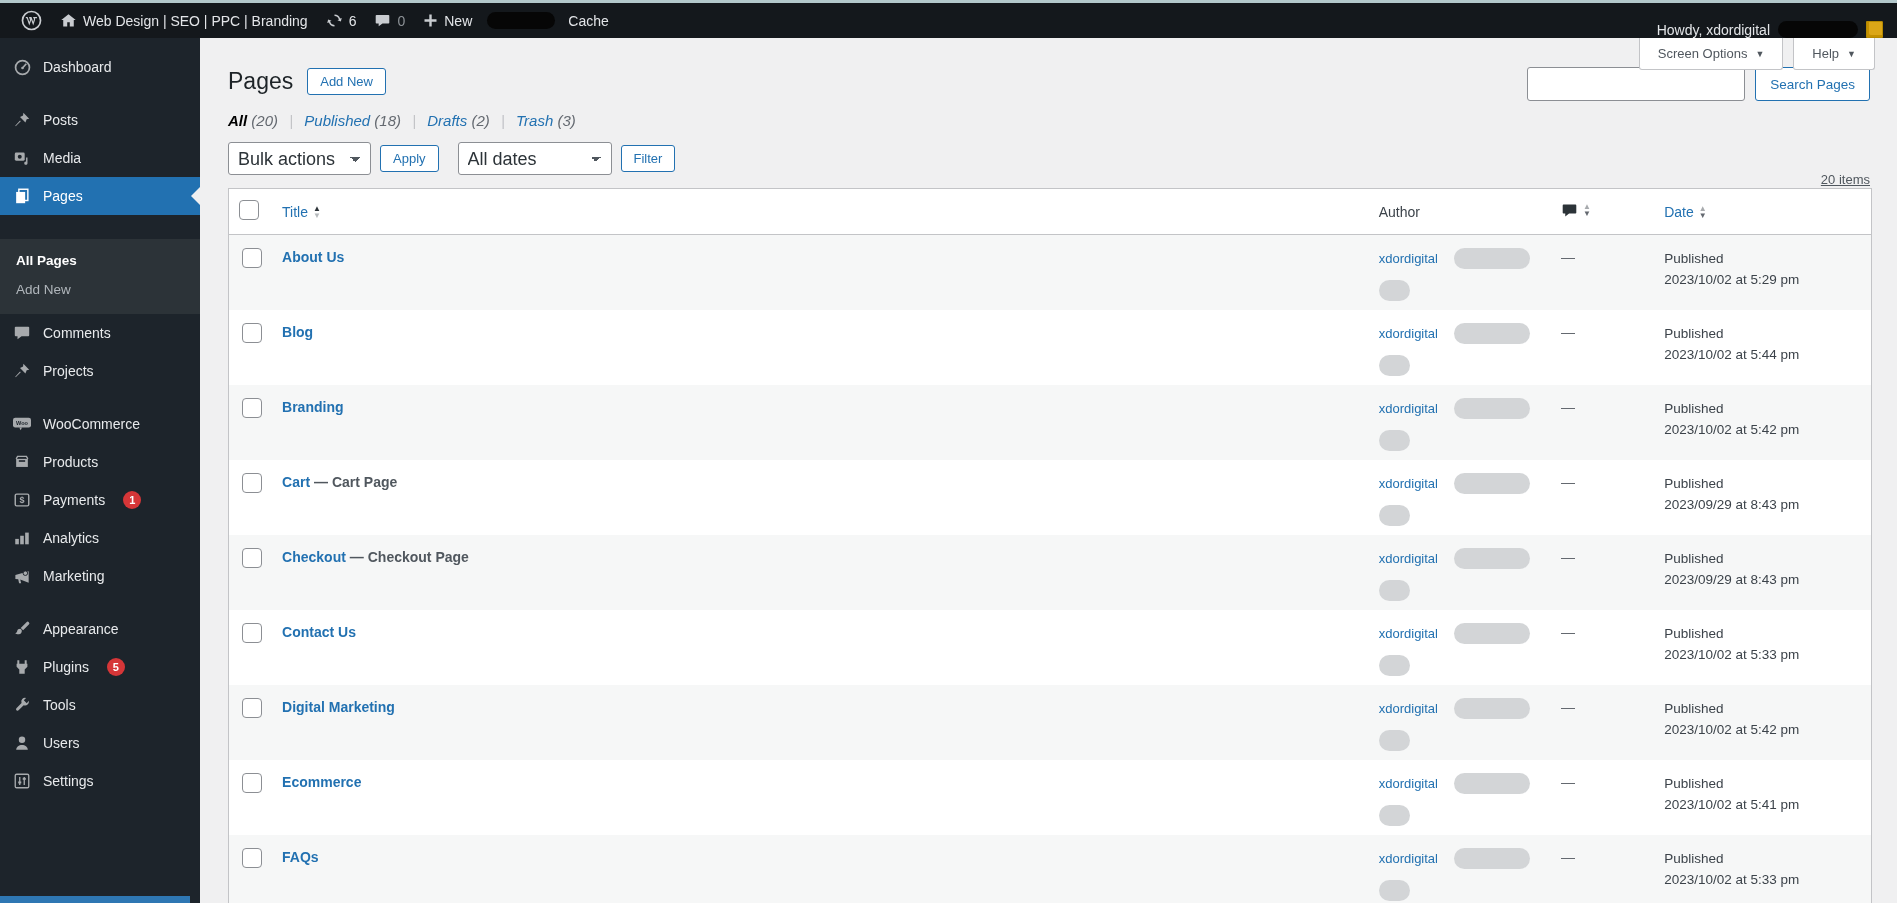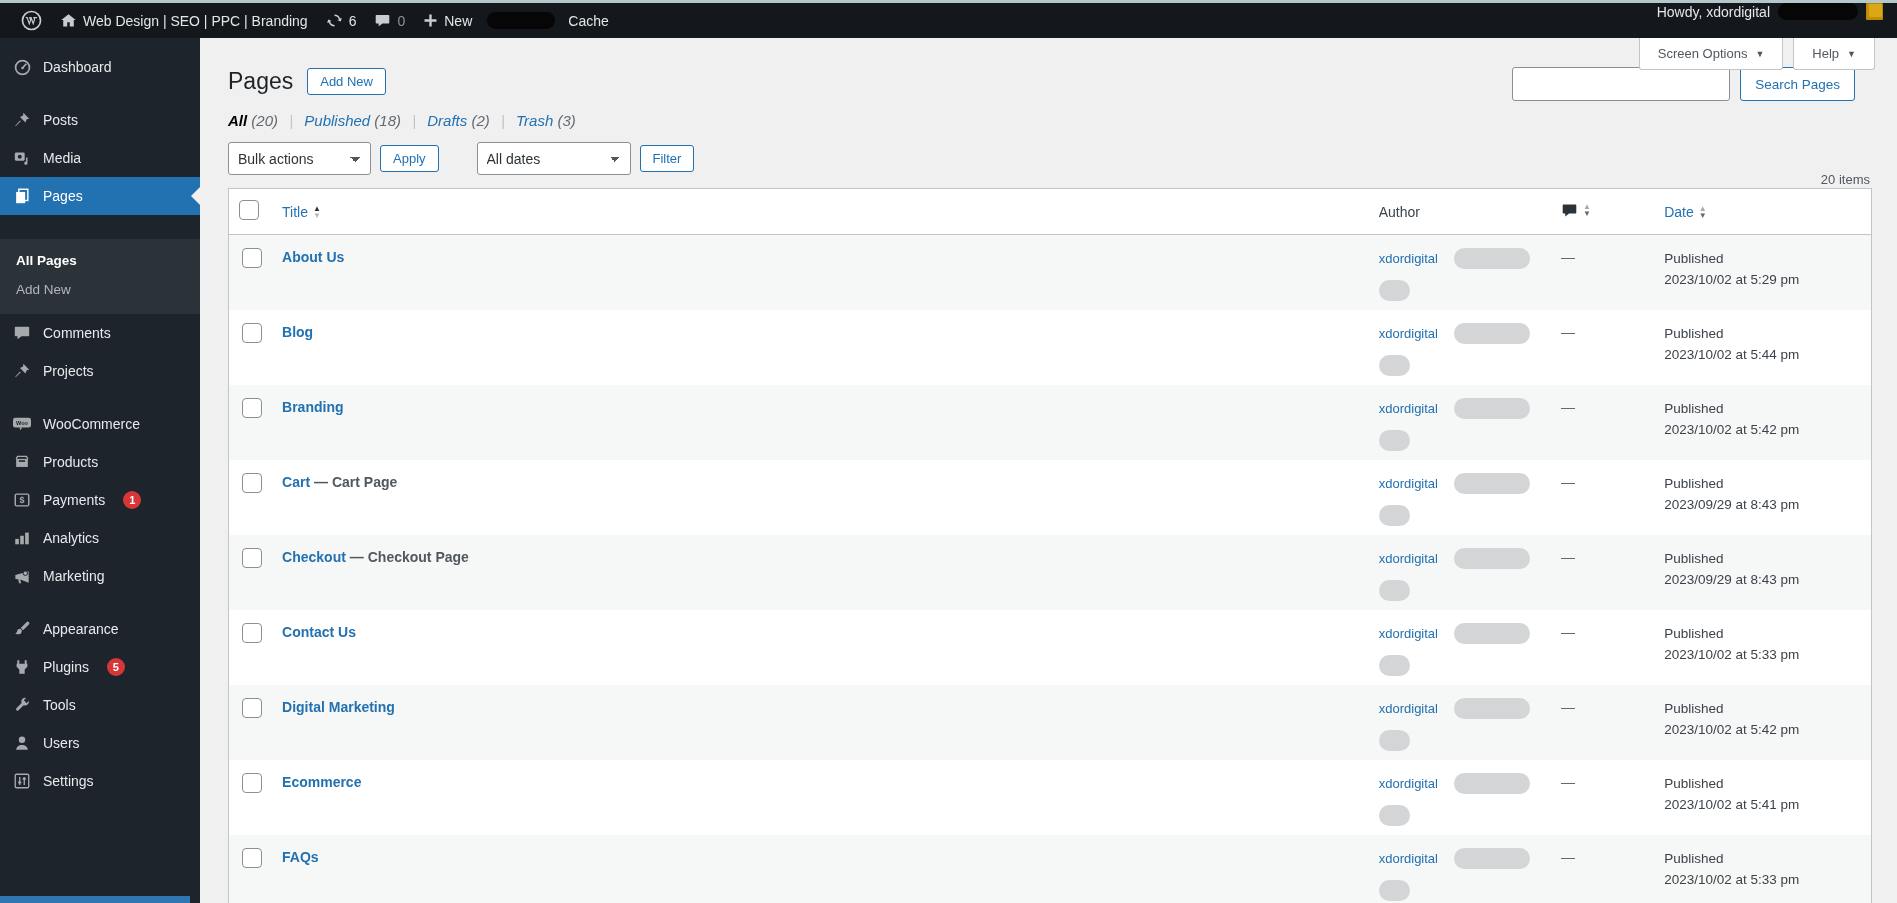--- a/index.html
+++ b/index.html
@@ -4,21 +4,21 @@
 <style>
   * { margin:0; padding:0; box-sizing:border-box; }
   html,body { width:1897px; height:903px; overflow:hidden; background:#f0f0f1;
               font-family:"Liberation Sans", sans-serif; }
 
   
   .top-edge { position:fixed; top:0; left:0; right:0; height:3px; background:#b3c8cb; z-index:60; }
 
   
   .admin-bar { position:fixed; top:3px; left:0; right:0; height:35px; background:#14181c;
-               color:#e3e5e8; display:flex; align-items:flex-start; font-size:14px; z-index:50;
+               color:#e3e5e8; display:flex; align-items:flex-end; font-size:14px; z-index:50;
                padding:0 14px 0 12px; }
   .ab-left { display:flex; align-items:center; gap:0; flex:1; }
   .ab-item { display:flex; align-items:center; gap:6px; padding:0 9px; height:35px; cursor:pointer; }
   .ab-item svg { display:block; }
   .ab-count-dim { color:#8d9297; }
   .ab-right { display:flex; align-items:center; gap:8px; }
   .redact { background:#060606; border-radius:9px; display:inline-block; }
   .redact.bar-new { width:68px; height:17px; margin:0 4px 0 6px; }
   .redact.bar-howdy { width:80px; height:17px; }
   .avatar { width:17px; height:17px; border-radius:2px; background:#dba617;
@@ -50,42 +50,42 @@
   .screen-tab { background:#fff; border:1px solid #c3c4c7; border-top:none; border-radius:0 0 3px 3px;
                 padding:8px 18px; font-size:13px; color:#50575e; display:flex; align-items:center;
                 gap:8px; cursor:pointer; }
   .tab-caret { font-size:9px; color:#50575e; }
 
   .title-row { display:flex; align-items:center; gap:14px; padding:30px 0 0 28px; }
   .page-title { font-size:23px; font-weight:400; color:#1d2327; }
   .btn-secondary { background:#fff; border:1px solid #2271b1; color:#2271b1; border-radius:3px;
                    font-size:13px; padding:5px 12px; cursor:pointer; font-family:inherit; }
 
-  .search-row { position:absolute; top:67px; right:42px; display:flex; gap:10px; align-items:center; }
+  .search-row { position:absolute; top:67px; right:27px; display:flex; gap:10px; align-items:center; }
   .search-input { width:218px; height:34px; border:1px solid #8c8f94; border-radius:3px;
                   background:#fff; font-size:14px; padding:0 8px; font-family:inherit; }
   .btn-search { height:34px; padding:0 14px; font-size:13.5px; }
 
   .views-row { margin:17px 6px 0 28px; font-size:15px; color:#646970;font-style:italic; }
   .views-row a { color:#2271b1; text-decoration:none; cursor:pointer; }
   .view-current { color:#000; font-weight:bold; }
   .view-count { color:#646970; }
   .view-sep { color:#c3c4c7; margin:0 7px; }
 
   .filter-row { margin:13px 0 0 28px; display:flex; align-items:center; gap:9px; }
   .wp-select { height:33px; border:1px solid #8c8f94; border-radius:3px; background:#fff;
-               font-size:14px; color:#2c3338; padding:0 26px 0 9px; font-family:inherit;
+               font-size:18px; color:#2c3338; padding:0 26px 0 9px; font-family:inherit;
                appearance:none; -webkit-appearance:none;
                background-image:linear-gradient(45deg, transparent 50%, #50575e 50%),
                                 linear-gradient(135deg, #50575e 50%, transparent 50%);
                background-position:calc(100% - 15px) 14px, calc(100% - 10px) 14px;
                background-size:5px 5px; background-repeat:no-repeat; }
   .sel-bulk { width:143px; }
-  .sel-dates { width:154px; margin-left:29px; }
-  .items-count { position:absolute; right:27px; top:172px; font-size:13px; color:#50575e; }
+  .sel-dates { width:154px; margin-left:10px; }
+  .items-count { position:absolute; right:27px; top:172px; font-size:13px; color:#50575e;text-decoration:underline; }
 
   
   .pages-table { margin:13px 27px 0 28px; width:1644px; border-collapse:collapse;
                  background:#fff; border:1px solid #c3c4c7; }
   .pages-table thead th { text-align:left; font-weight:400; font-size:14px; padding:11px 10px;
                           border-bottom:1px solid #c3c4c7; color:#3c434a; }
   th.col-check, td.col-check { width:43px; padding-left:13px; }
   th.col-title { width:1095px; }
   th.col-author { width:182px; }
   th.col-comments { width:103px; }

